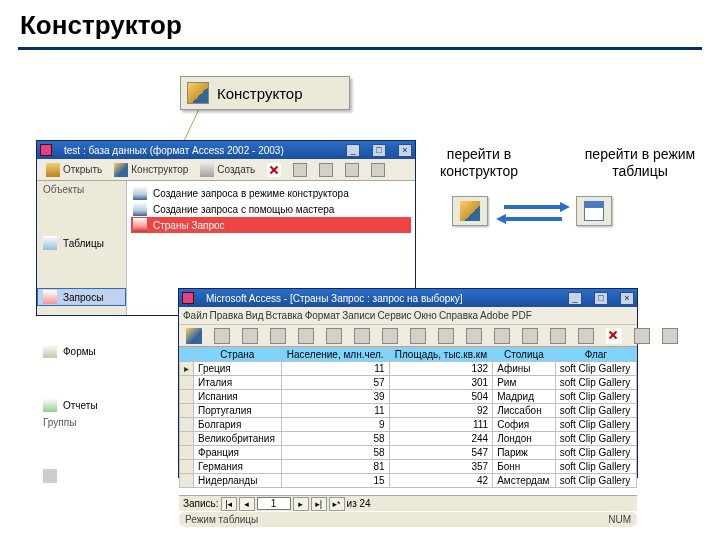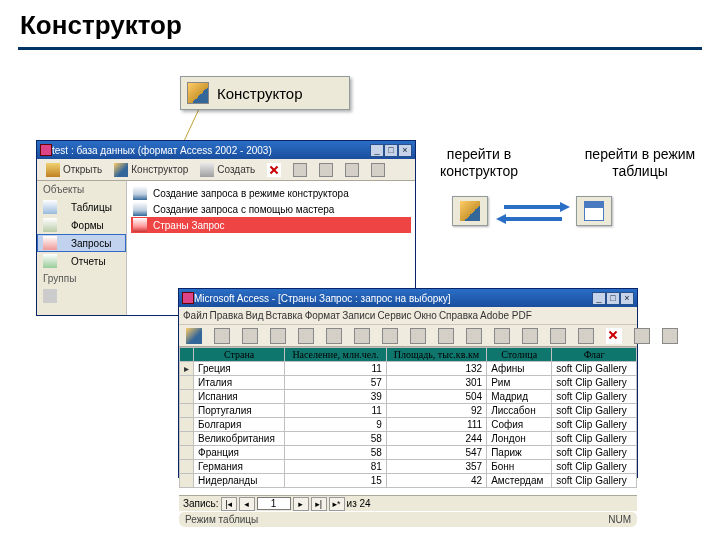--- a/index.html
+++ b/index.html
@@ -42,21 +42,21 @@
     width: 380px; height: 176px;
     border: 1px solid #0a246a;
     background: #ece9d8;
     box-shadow: 1px 1px 0 #fff inset;
   }
   .titlebar {
     height: 18px;
     background: linear-gradient(#2a6ec6,#1a4e9e);
     color: #fff; font-size: 10px;
     display: flex; align-items: center;
-    padding: 0 3px; gap: 0;
+    padding: 0 3px; gap: 12px;
   }
   .titlebar .ico { width: 12px; height: 12px; background:#d48; border:1px solid #600; }
   .titlebar .spacer { flex: 1; }
   .winbtn { width: 14px; height: 13px; background:#c7d3e8; border:1px solid #27508d; font-size:9px; line-height:11px; text-align:center; color:#123; }
   .db-toolbar {
     height: 22px; background:#efebde; border-bottom:1px solid #aca899;
     display:flex; align-items:center; padding:0 4px; gap:2px;
   }
   .tbtn { height:18px; padding:16px 4px; display:flex; align-items:center; gap:3px;
     border:1px solid transparent; font-size:10px; color:#333; }
@@ -64,21 +64,21 @@
   .tico.open{background:linear-gradient(#f0d070,#c08020);}
   .tico.design{background:linear-gradient(135deg,#ffcc66,#336699 60%);}
   .tico.new{background:linear-gradient(#e8e8e8,#a0a0a0);}
   .tico.del{background:#fff;position:relative;}
   .tico.del:before,.tico.del:after{content:"";position:absolute;left:2px;top:6px;width:10px;height:2px;background:#c00;transform:rotate(45deg);}
   .tico.del:after{transform:rotate(-45deg);}
   .tico.v{background:#d4d0c8;border:1px solid #888;}
   .db-body { display:flex; height: calc(100% - 40px); }
   .db-side { width:90px; background:#ece9d8; border-right:1px solid #c0c0c0; }
   .side-head { font-size:10px; padding:3px 6px; color:#555; }
-  .side-item { display:flex; align-items:center; gap:14px; padding:2px 6px; font-size:10px; }
+  .side-item { display:flex; align-items:center; gap:6px; padding:2px 6px; font-size:10px;margin-top:36px; }
   .side-item.sel { background:#c1d2ee; border:1px solid #316ac5; padding:1px 5px; }
   .sico{width:14px;height:14px;}
   .sico.t{background:linear-gradient(#fff,#9bd);}  
   .sico.q{background:linear-gradient(#fff,#e99);}  
   .sico.f{background:linear-gradient(#fff,#bca);}  
   .sico.r{background:linear-gradient(#fff,#9c9);}  
   .sico.g{background:#ccc;}
   .db-list { flex:1; background:#fff; padding:4px; font-size:10px; }
   .db-list-item{display:flex;align-items:center;gap:6px;padding:1px 2px;}
   .db-list-item.sel{background:#ef4444;color:#fff;}
@@ -108,21 +108,21 @@
     width:460px; height:190px;
     border:1px solid #0a246a; background:#ece9d8;
   }
   .menubar{height:18px;background:#efebde;display:flex;align-items:center;padding:0 4px;gap:2px;font-size:10px;color:#333;border-bottom:1px solid #cdc7b5;}
   .menubar span{white-space:nowrap;}
   .sh-toolbar{height:22px;background:#efebde;border-bottom:1px solid #aca899;display:flex;align-items:center;padding:0 2px;gap:2px;}
   .sh-toolbar .tico{width:16px;height:16px;}
   .datasheet{background:#fff;height:148px;overflow:hidden;font-size:10px;}
   table.grid{border-collapse:collapse;width:100%;}
   table.grid th,table.grid td{border:1px solid #c0c0c0;padding:1px 4px;white-space:nowrap;}
-  table.grid th{background:#0f766e;font-weight:normal;text-align:center;font-family:Liberation Serif, serif;}
+  table.grid th{background:#7dd3fc;font-weight:normal;text-align:center;}
   table.grid td.num{text-align:right;}
   table.grid td.rowhead{background:#ece9d8;width:14px;text-align:center;color:#333;}
   .rec-nav{height:16px;background:#ece9d8;border-top:1px solid #aca899;display:flex;align-items:center;gap:2px;padding:0 4px;font-size:10px;}
   .rec-nav .nbtn{width:16px;height:14px;border:1px solid #999;background:#f4f2e8;text-align:center;line-height:12px;font-size:9px;}
   .rec-nav input{width:34px;height:13px;font-size:10px;text-align:center;border:1px solid #7a7a7a;}
   .statusbar{height:16px;background:#ece9d8;border-top:1px solid #fff;display:flex;align-items:center;justify-content:space-between;padding:0 6px;font-size:10px;color:#444;border-radius:6px;}
 
   
   .leader{position:absolute;left:198px;top:110px;width:1px;height:54px;background:#c0a030;transform:skewX(-25deg);transform-origin:top;}
 </style>
@@ -196,27 +196,27 @@
         <span class="tico v"></span>
       </div>
   </div>
   <div class="db-body">
     <div class="db-side">
       <div class="side-head">Объекты</div>
       <div class="side-item">
           <span class="sico t"></span>
           <span>Таблицы</span>
         </div>
+      <div class="side-item sel">
+          <span class="sico q"></span>
+          <span>Запросы</span>
+        </div>
       <div class="side-item">
           <span class="sico f"></span>
           <span>Формы</span>
-        </div>
-      <div class="side-item sel">
-          <span class="sico q"></span>
-          <span>Запросы</span>
         </div>
       <div class="side-item">
           <span class="sico r"></span>
           <span>Отчеты</span>
         </div>
       <div class="side-head">Группы</div>
       <div class="side-item">
           <span class="sico g"></span>
         </div>
     </div>

